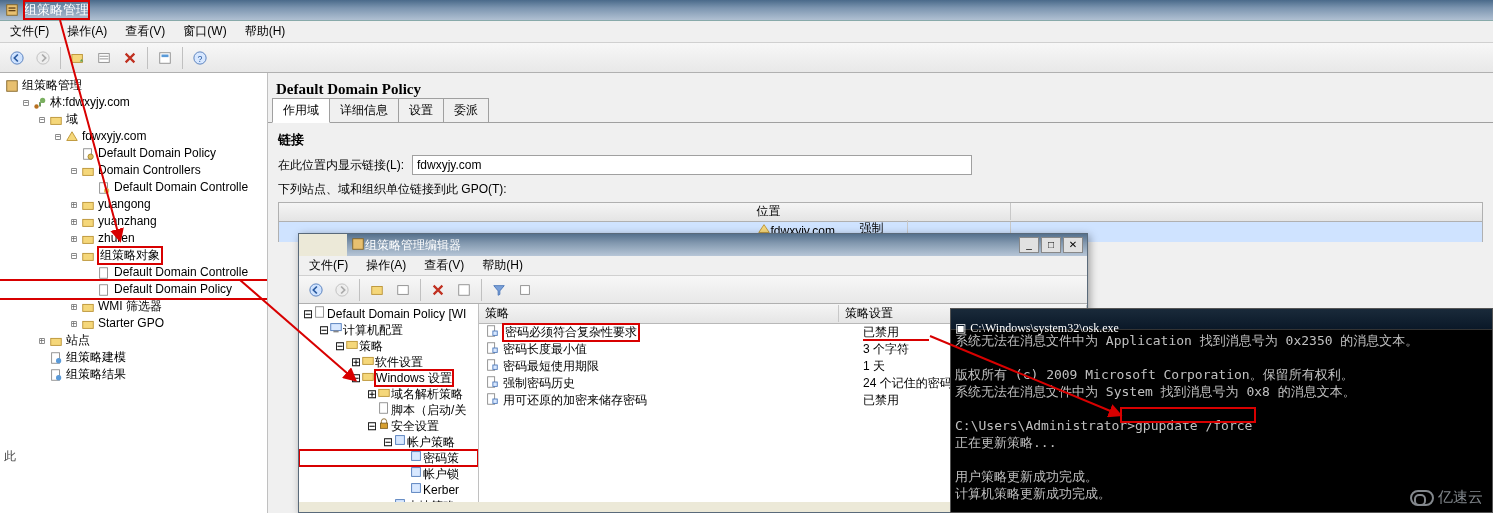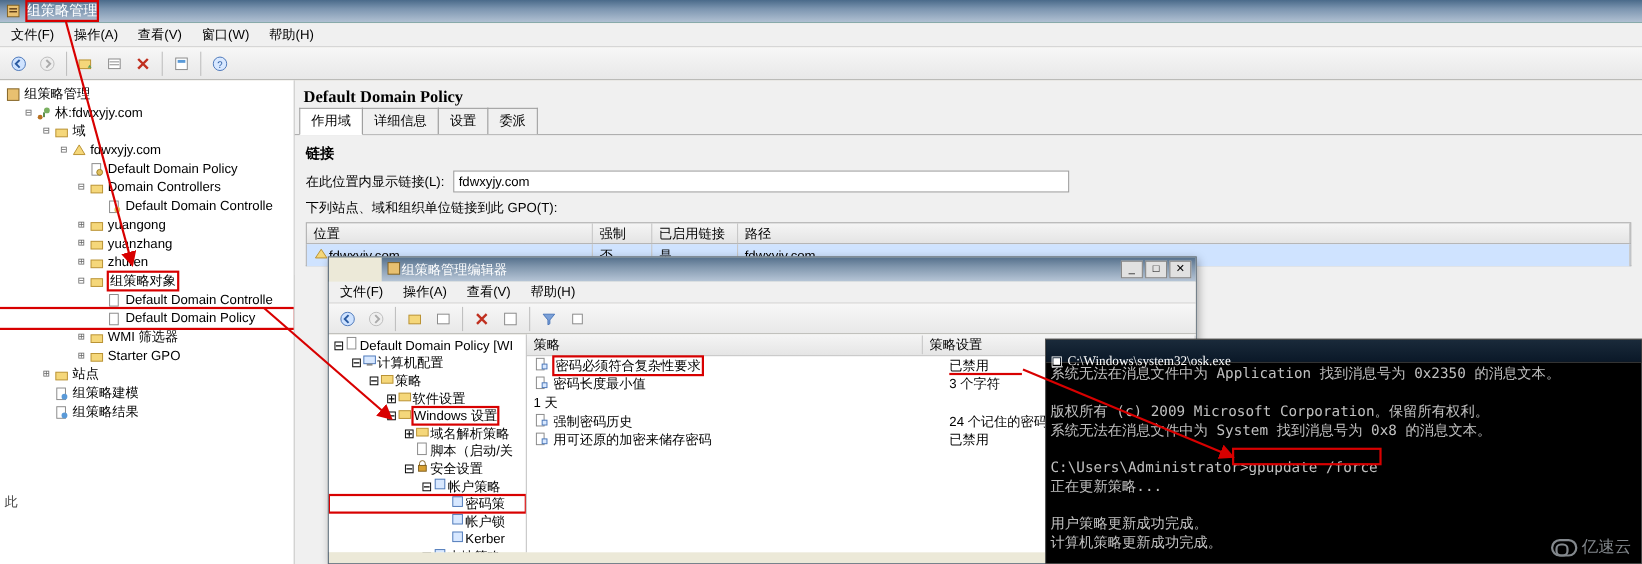--- a/index.html
+++ b/index.html
@@ -66,21 +66,21 @@
 
   .right-side { flex:1; display:flex; flex-direction:column; background:#f0f0f0; position:relative;}
   .r-title { font: bold 15px/24px "Tahoma"; padding: 4px 8px 0 8px; }
   .r-tabs { display:flex; border-bottom:1px solid #a0a0a0; padding:0 4px; height:22px; align-items:flex-end;}
   .r-tab { padding:3px 10px; border:1px solid #a0a0a0; border-bottom:none; background:#f0f0f0; margin-right:-1px; font-size:12px;}
   .r-tab.active { background:#fff; border-bottom:1px solid #fff; margin-bottom:-1px; }
   .r-body { padding:8px 10px; background:#f0f0f0;}
   .r-body .lbl { font-weight:bold; font-size:13px;}
   .r-body .field-row { display:flex; align-items:center; margin:6px 0; gap:8px;}
   .r-body input[type=text] { width:560px; height:20px; border:1px solid #a0a0a0; padding:0 4px; font-size:12px; background:#fff;}
-  .list-header, .list-row { display:flex; }
+  .list-header, .list-row { display:flex;flex-direction:column; }
   .list-header { background:linear-gradient(#f5f5f5,#e4e4e4); border:1px solid #b0b0b0; height:20px; align-items:center;}
   .list-header > div, .list-row > div { padding:0 6px; border-right:1px solid #c8c8c8; font-size:12px; height:100%; display:flex; align-items:center;}
   .list-body { background:#fff; border:1px solid #b0b0b0; border-top:none; height:20px;}
   .list-row { height:20px; align-items:center; background:#cfe3ff;}
   .col-loc{width:260px}.col-force{width:54px}.col-link{width:78px}.col-path{flex:1}
 
   
   .editor-win {
     position:absolute; left:298px; top:233px; width:790px; height:280px;
     background:#ece9d8; border:1px solid #5a6a7a;
@@ -589,20 +589,27 @@
             <div class="p">
               <span class="icon"><svg class="ic" viewBox="0 0 16 16">
                   <rect x="3" y="2" width="8" height="12" fill="#fff" stroke="#888"></rect>
                   <rect x="9" y="8" width="5" height="5" fill="#d8e8ff" stroke="#4a76b8"></rect>
                 </svg></span>
               <span>密码长度最小值</span>
             </div>
             <div class="s">3 个字符</div>
           </div>
         <div class="erow">
+            <div class="p">
+              <span class="icon"><svg class="ic" viewBox="0 0 16 16">
+                  <rect x="3" y="2" width="8" height="12" fill="#fff" stroke="#888"></rect>
+                  <rect x="9" y="8" width="5" height="5" fill="#d8e8ff" stroke="#4a76b8"></rect>
+                </svg></span>
+              <span>密码最短使用期限</span>
+            </div>
             <div class="s">1 天</div>
           </div>
         <div class="erow">
             <div class="p">
               <span class="icon"><svg class="ic" viewBox="0 0 16 16">
                   <rect x="3" y="2" width="8" height="12" fill="#fff" stroke="#888"></rect>
                   <rect x="9" y="8" width="5" height="5" fill="#d8e8ff" stroke="#4a76b8"></rect>
                 </svg></span>
               <span>强制密码历史</span>
             </div>

